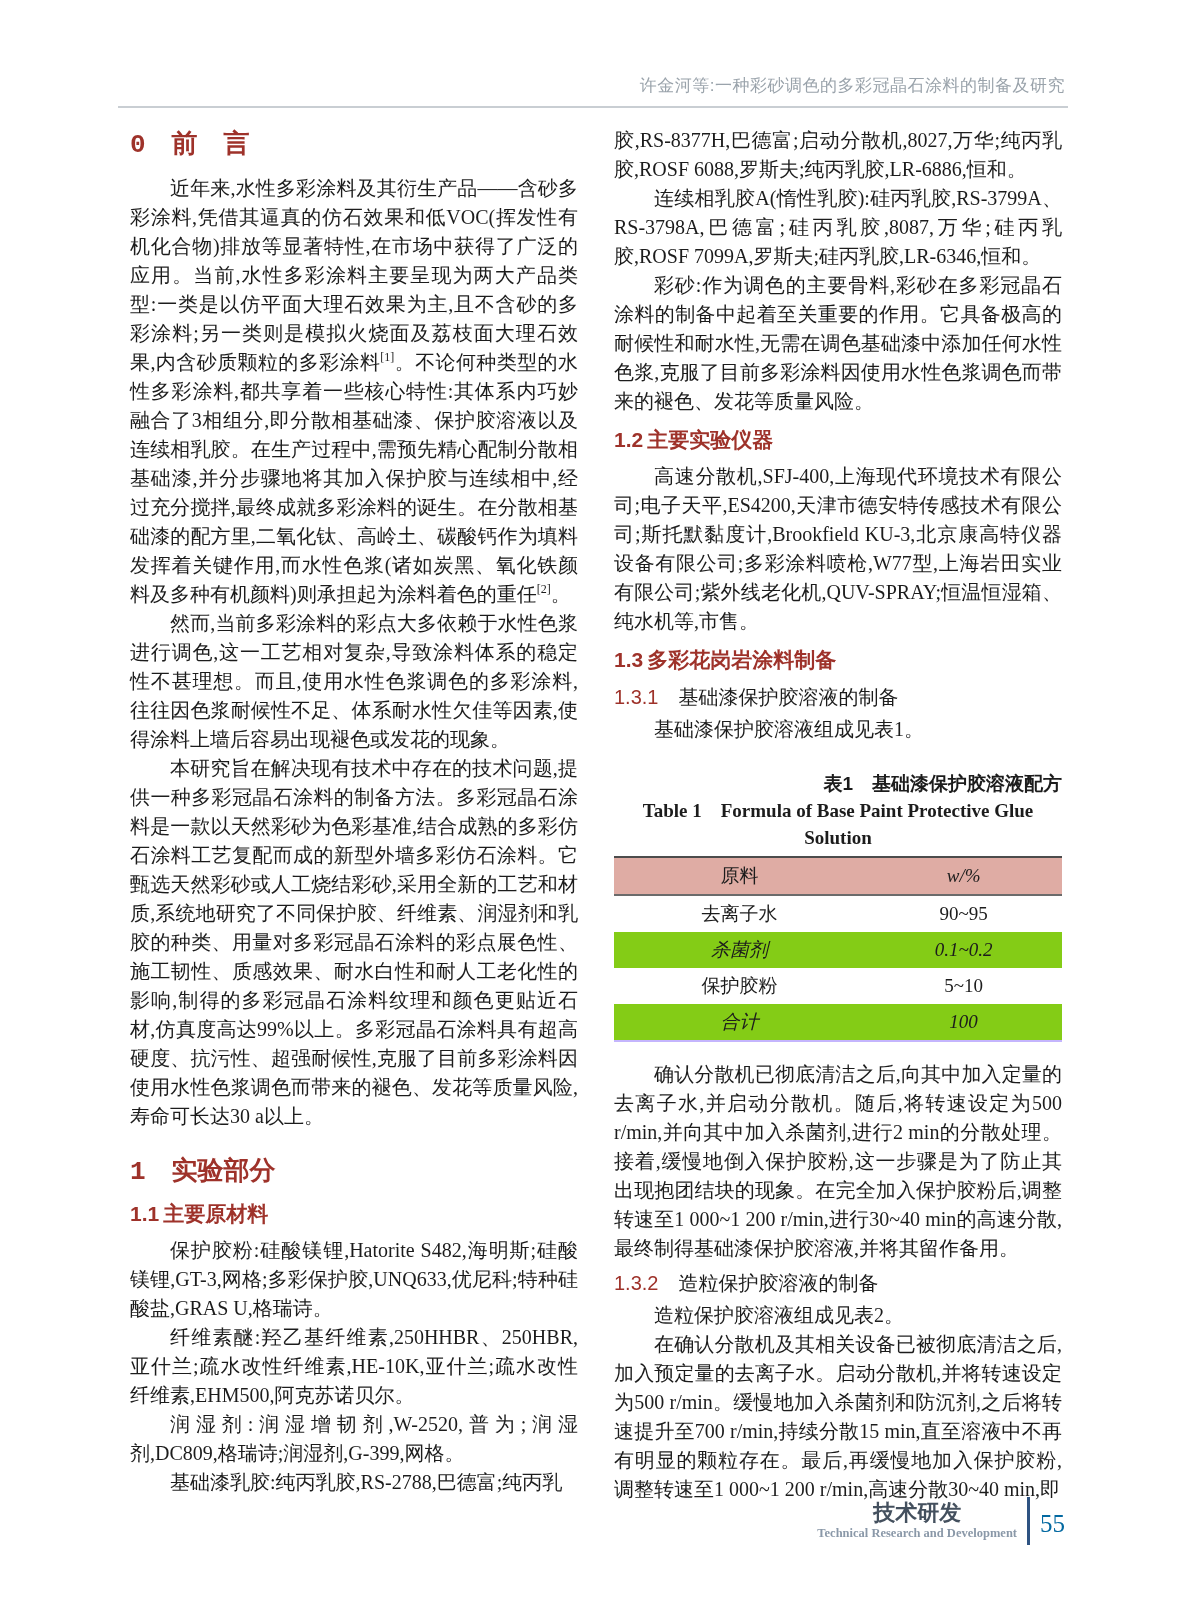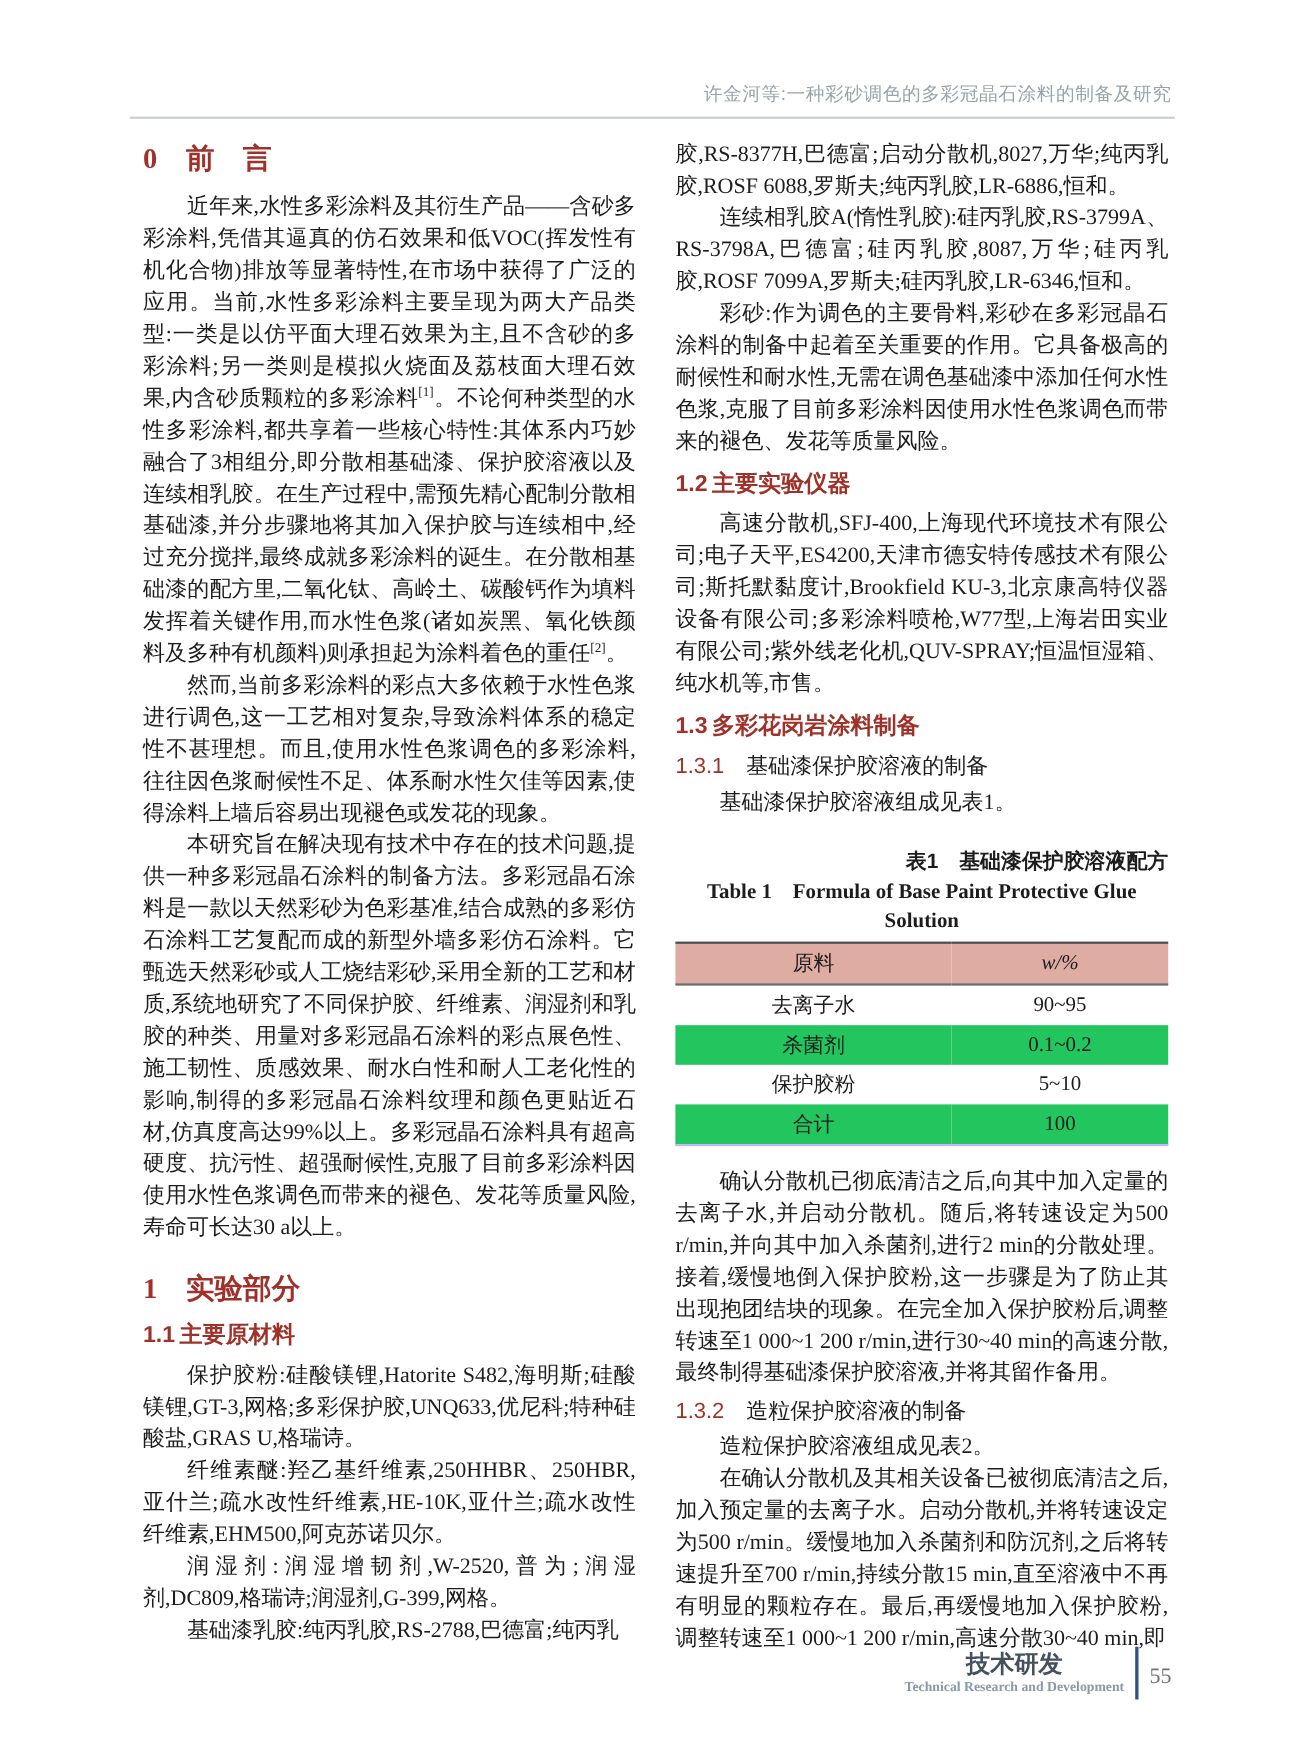--- a/index.html
+++ b/index.html
@@ -29,21 +29,21 @@
   }
   .col { width: 448px; }
   .col p {
     margin: 0; font-size: 20px; line-height: 29px;
     text-align: justify; text-indent: 2em;
   }
   .col p.cont { text-indent: 0; }
   .ref { font-size: 12px; line-height: 0; vertical-align: super; }
   
   .h1 {
-    font-family: Liberation Serif, serif;
+    font-family: Liberation Mono, monospace;
     font-weight: bold; font-size: 26px; color: #9e322a;
     margin: 2px 0 12px 0; line-height: 34px;
   }
   .h1.later { margin-top: 24px; margin-bottom: 10px; }
   .h1 .hnum { margin-right: 26px; }
   .h2 {
     font-family: "Liberation Sans", "DejaVu Sans", sans-serif;
     font-weight: bold; font-size: 21px; color: #9e322a;
     margin: 9px 0 7px 0; line-height: 30px;
   }
@@ -68,40 +68,40 @@
   }
   table.data {
     width: 100%; border-collapse: collapse;
     border-top: 2px solid #4c4c4c; border-bottom: 2px solid #c4b5fd;
     font-size: 19px;
   }
   table.data th, table.data td {
     text-align: center; font-weight: normal; padding: 5px 4px;
   }
   table.data thead tr { background: #dfaca4; border-bottom: 2px solid #6b6b6b; }
-  table.data tbody tr.striped { background: #22c55e; }
+  table.data tbody tr.striped { background: #84cc16; font-style: italic; }
   .qty { font-style: italic; }
   
   .footer {
     position: absolute; right: 122px; bottom: 52px;
     display: flex; align-items: center;
   }
   .footer-text { text-align: center; }
   .footer-zh {
     font-family: "Liberation Sans", "DejaVu Sans", sans-serif;
     font-weight: bold; font-size: 22px; color: #44505e; line-height: 24px;
   }
   .footer-en {
     font-size: 12.5px; font-weight: bold; color: #8a98a8; line-height: 16px;
   }
   .footer-bar {
     width: 3px; height: 48px; background: #2e5382; margin: 0 10px 0 10px;
   }
   .footer-num {
-    font-size: 20px; color: #737373; line-height: 48px;
+    font-size: 25px; color: #0369a1; line-height: 48px;
     padding-top: 6px;
   }
 </style>
 </head>
 <body>
 
 <div class="page">
 
   <div class="running-title">许金河等:一种彩砂调色的多彩冠晶石涂料的制备及研究</div>
   <div class="header-rule"></div>

